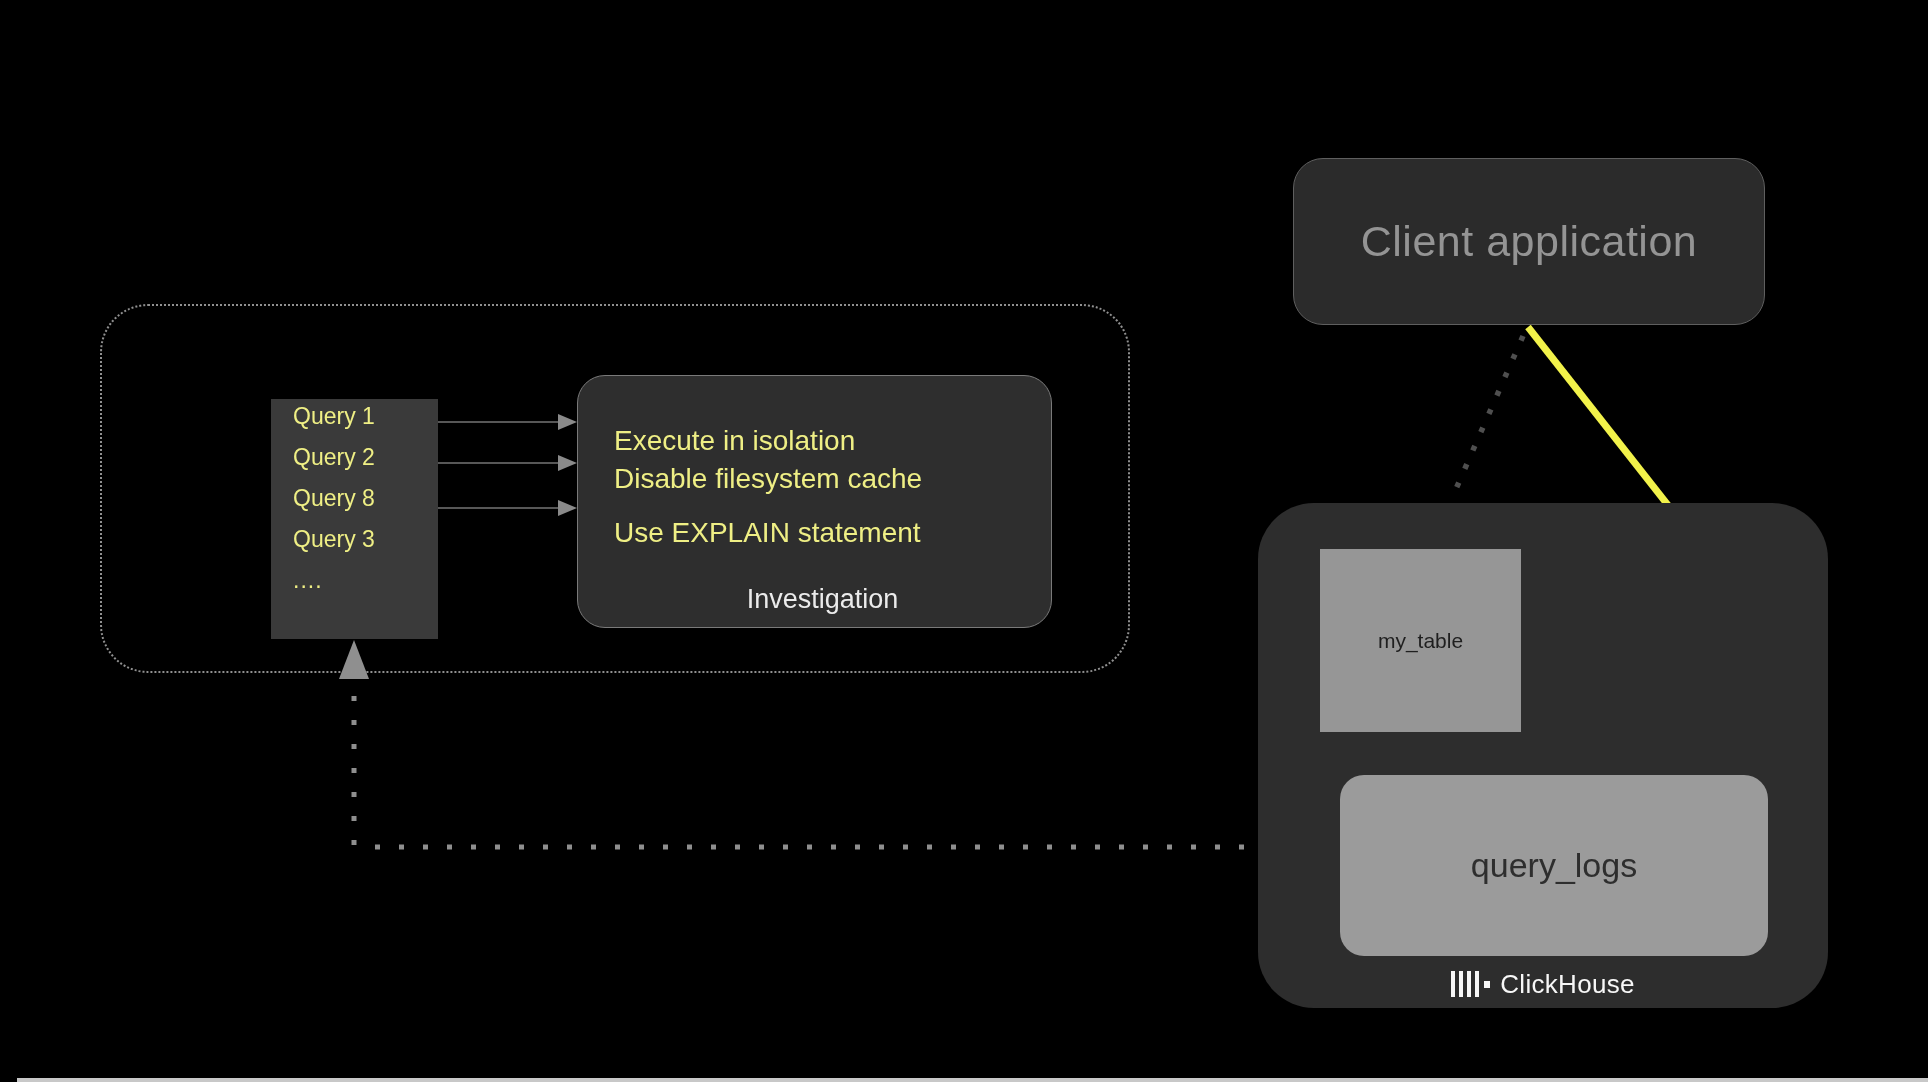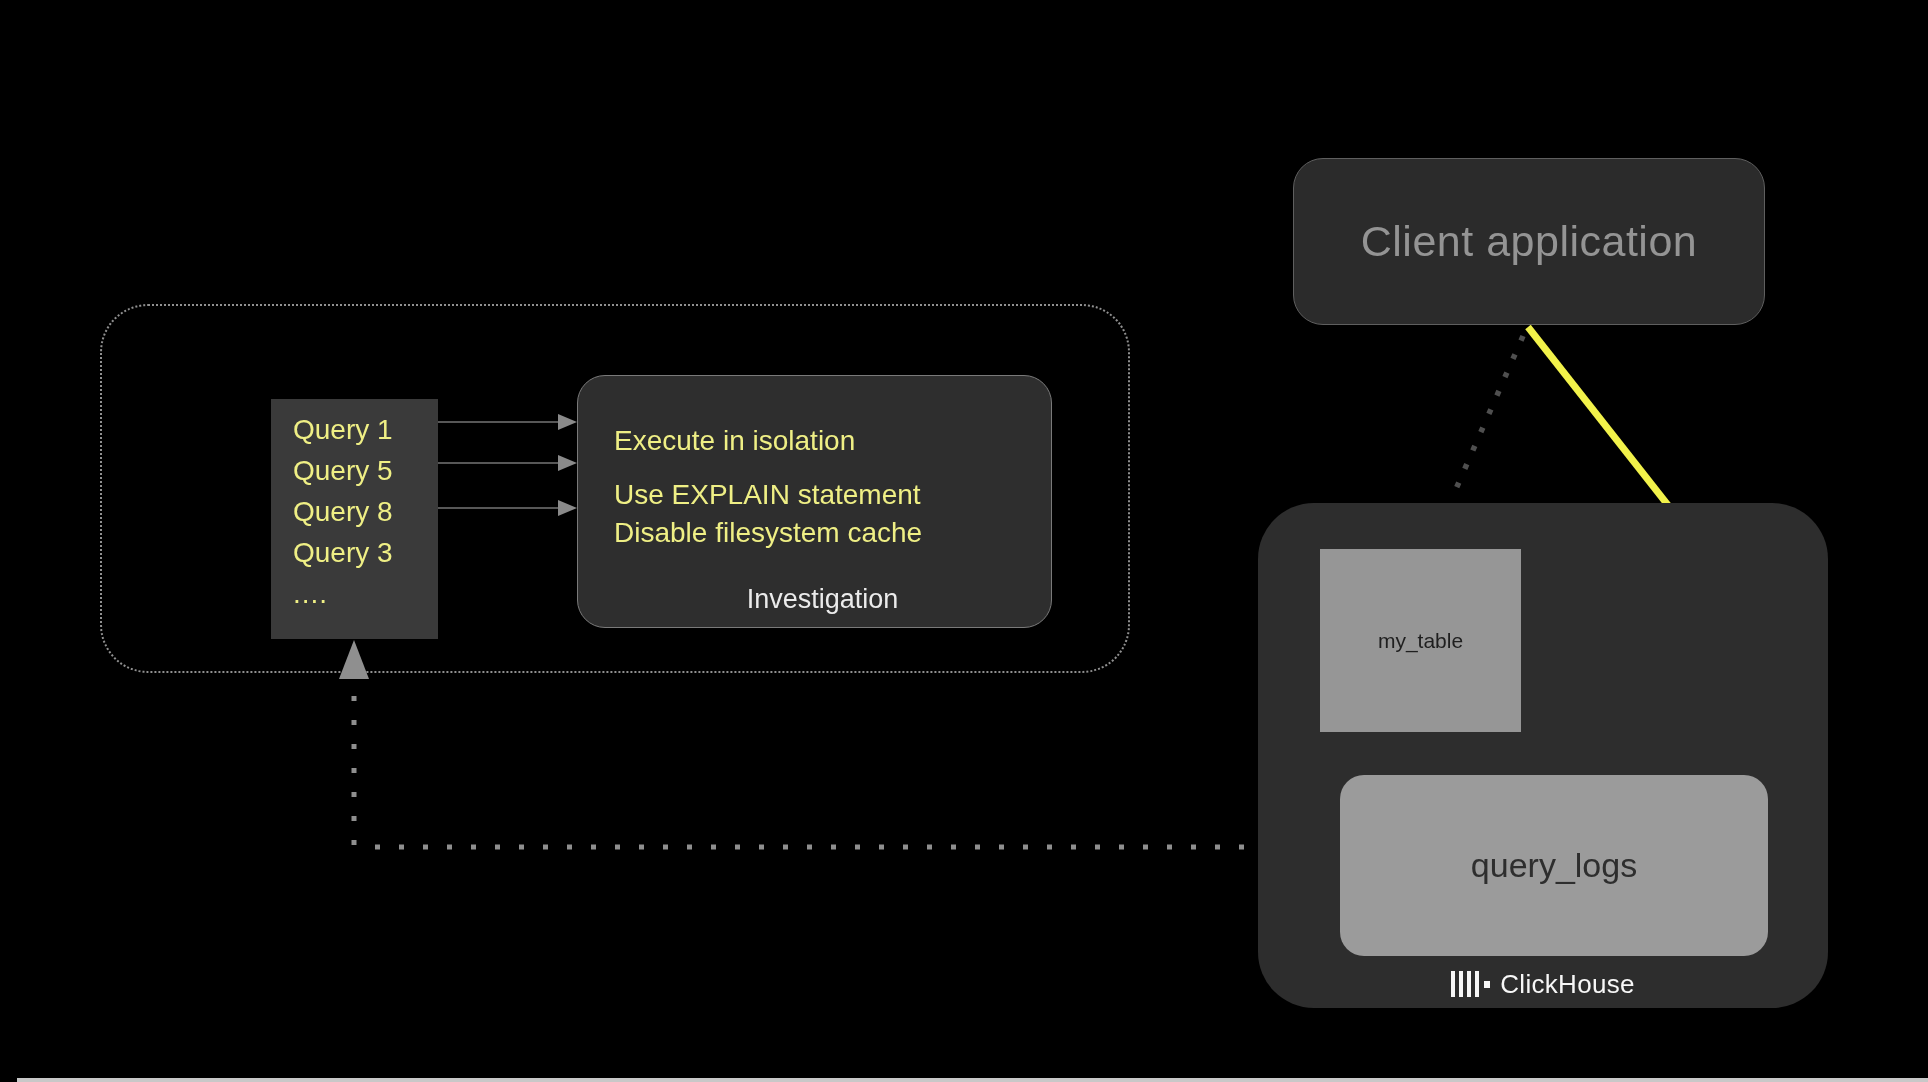--- a/index.html
+++ b/index.html
@@ -43,21 +43,21 @@
     display:flex;align-items:center;justify-content:center;
     color:var(--text-muted);font-size:43px;letter-spacing:.5px;box-sizing:border-box;
   }
   .dotted-container{
     position:absolute;left:100px;top:304px;width:1030px;height:369px;
     border:2px dotted #909090;border-radius:48px;box-sizing:border-box;
   }
   .query-box{
     position:absolute;left:271px;top:399px;width:167px;height:240px;
     background:var(--query-list-fill);box-sizing:border-box;
-    padding:16px 0 0 22px;color:var(--accent-yellow);font-size:28px;
+    padding:2px 0 0 22px;color:var(--accent-yellow);font-size:23px;
   }
   .query-box .q-item{height:30px;line-height:30px;margin-bottom:11px;}
   .query-box .q-item.ellipsis{margin-top:2px;letter-spacing:1px;}
   .inv-box{
     position:absolute;left:577px;top:375px;width:475px;height:253px;
     background:var(--node-fill);border:1.5px solid var(--border-gray);border-radius:28px;
     box-sizing:border-box;padding:46px 20px 0 36px;
   }
   .inv-box .tip{color:var(--accent-yellow);font-size:28px;line-height:38px;white-space:nowrap;}
   .inv-box .tip.spaced{margin-top:16px;}
@@ -133,30 +133,30 @@
   </svg>
 
   <div class="client-box">
     <span>Client application</span>
   </div>
 
   <div class="dotted-container"></div>
 
   <div class="query-box">
     <div class="q-item">Query 1</div>
-    <div class="q-item">Query 5</div>
+    <div class="q-item">Query 2</div>
     <div class="q-item">Query 8</div>
     <div class="q-item">Query 3</div>
     <div class="q-item ellipsis">....</div>
   </div>
 
   <div class="inv-box">
     <div class="tip">Execute in isolation</div>
+    <div class="tip">Disable filesystem cache</div>
     <div class="tip spaced">Use EXPLAIN statement</div>
-    <div class="tip">Disable filesystem cache</div>
     <div class="caption">Investigation</div>
   </div>
 
   <div class="ch-box">
     <div class="table-node my-table">
       <span>my_table</span>
     </div>
     <div class="query-logs">
       <span>query_logs</span>
     </div>

